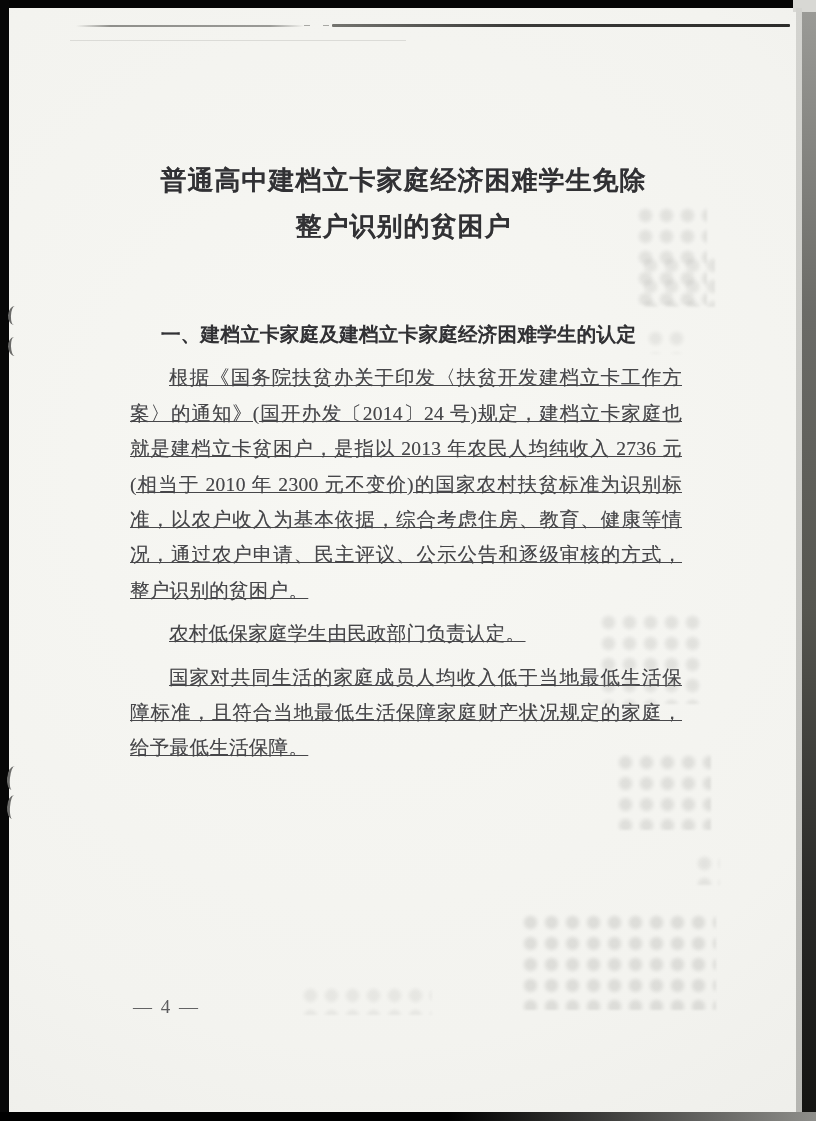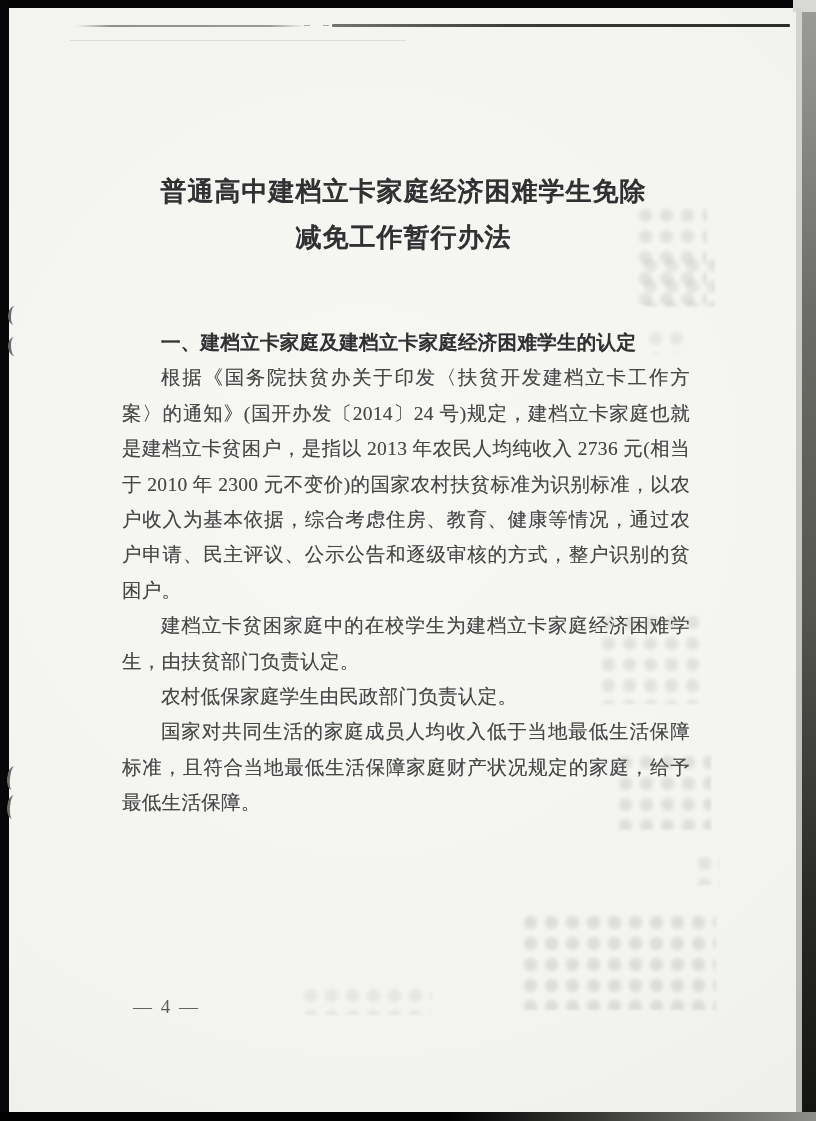--- a/index.html
+++ b/index.html
@@ -51,59 +51,58 @@
   .b1{left:635px;top:205px;width:72px;height:100px;opacity:.45;}
   .b2{left:640px;top:255px;width:75px;height:52px;opacity:.4;}
   .b3{left:645px;top:328px;width:42px;height:26px;opacity:.35;}
   .b4{left:598px;top:612px;width:104px;height:92px;opacity:.45;}
   .b5{left:615px;top:752px;width:96px;height:78px;opacity:.5;}
   .b6{left:694px;top:853px;width:26px;height:32px;opacity:.4;}
   .b7{left:520px;top:912px;width:196px;height:98px;opacity:.55;}
   .b8{left:300px;top:985px;width:132px;height:30px;opacity:.32;}
   
   .title{
-    position:absolute;left:0;top:144px;width:100%;padding-left:0;box-sizing:border-box;
+    position:absolute;left:0;top:133px;width:100%;padding-left:0;box-sizing:border-box;
     text-align:center;font-weight:bold;font-size:26px;line-height:46px;
     letter-spacing:1px;color:var(--heading-ink);
     text-shadow:0 0 0.5px rgba(60,60,64,.55);
   }
   .tline{display:block;}
   .content{
-    position:absolute;left:113px;top:317px;width:568px;
+    position:absolute;left:113px;top:309px;width:568px;
     font-size:19.5px;line-height:35.4px;letter-spacing:.3px;color:var(--ink);
     text-align:justify;text-justify:inter-character;
     text-shadow:0 0 0.5px rgba(70,70,74,.5);
   }
-  .content p{margin:0;text-indent:2em;}
+  .content p{margin:8px;text-indent:2em;text-decoration:underline;}
   .sec-heading{
     font-weight:bold;text-indent:2em;color:var(--heading-ink);
     font-family:"Liberation Sans","DejaVu Sans",sans-serif;
     font-size:19.5px;
   }
   .pagenum{
     position:absolute;left:124px;top:988px;
     font-size:19px;letter-spacing:2px;color:var(--page-number-ink);
   }
 </style>
 </head>
 <body>
 
 <div class="scan">
 
   <div class="paper">
 
     <h1 class="title">
       <span class="tline">普通高中建档立卡家庭经济困难学生免除</span>
-      <span class="tline">减免工作暂行办法</span>
+      <span class="tline">整户识别的贫困户</span>
     </h1>
 
     <div class="content">
       <div class="sec-heading">一、建档立卡家庭及建档立卡家庭经济困难学生的认定</div>
       <p>根据《国务院扶贫办关于印发〈扶贫开发建档立卡工作方案〉的通知》(国开办发〔2014〕24 号)规定，建档立卡家庭也就是建档立卡贫困户，是指以 2013 年农民人均纯收入 2736 元(相当于 2010 年 2300 元不变价)的国家农村扶贫标准为识别标准，以农户收入为基本依据，综合考虑住房、教育、健康等情况，通过农户申请、民主评议、公示公告和逐级审核的方式，整户识别的贫困户。</p>
-      <p>建档立卡贫困家庭中的在校学生为建档立卡家庭经济困难学生，由扶贫部门负责认定。</p>
       <p>农村低保家庭学生由民政部门负责认定。</p>
       <p>国家对共同生活的家庭成员人均收入低于当地最低生活保障标准，且符合当地最低生活保障家庭财产状况规定的家庭，给予最低生活保障。</p>
     </div>
 
     <div class="pagenum">— 4 —</div>
   </div>
 
   <div class="edge-top"></div>
   <div class="corner-tr"></div>
   <div class="edge-left"></div>

